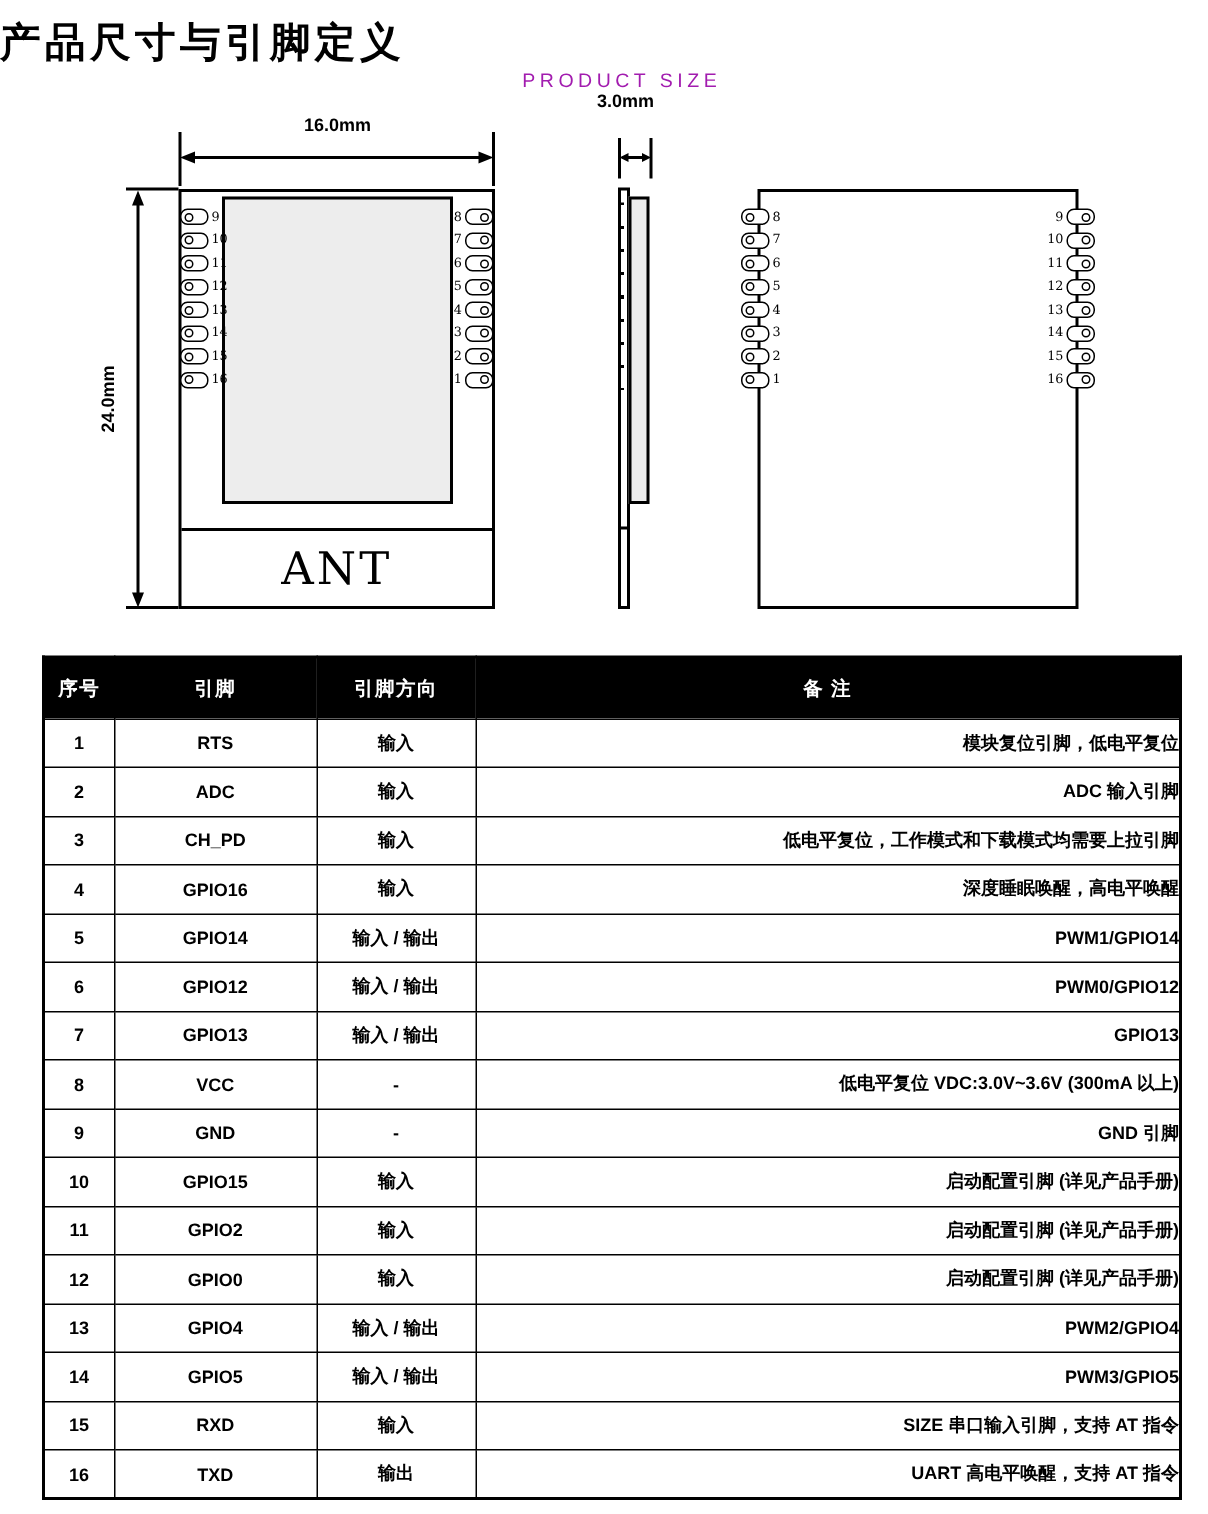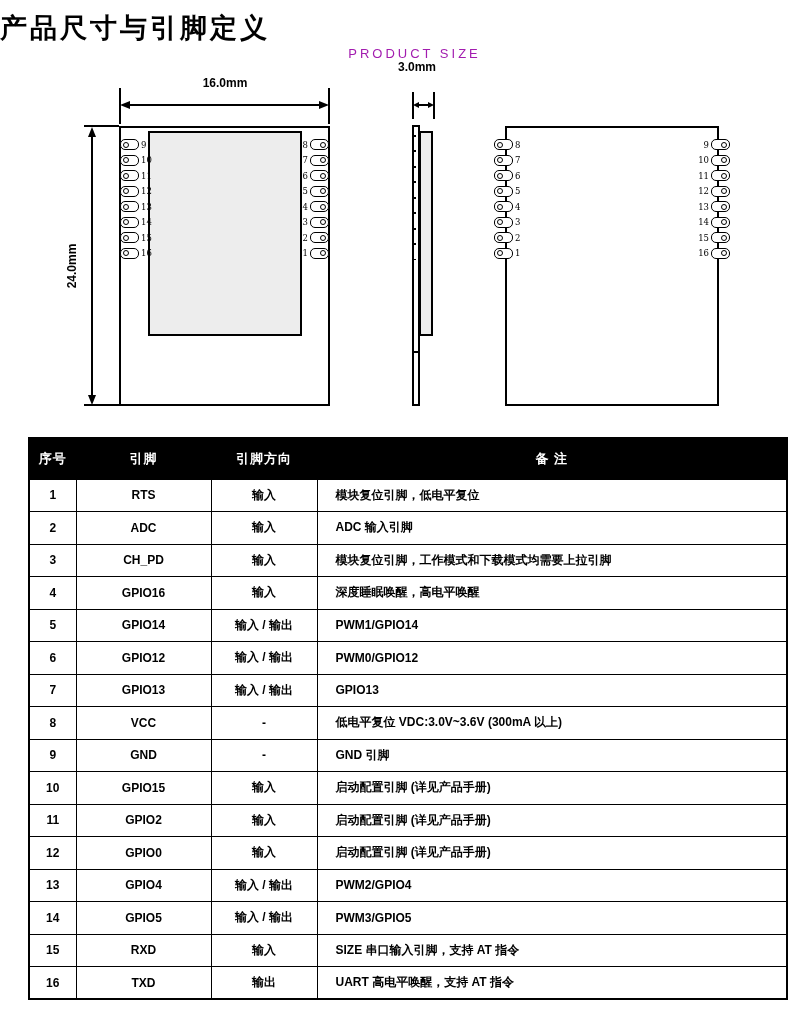--- a/index.html
+++ b/index.html
@@ -64,31 +64,34 @@
   .ah.s.r { border-top-width:3px; border-bottom-width:3px; border-left-width:6px; }
   .rot90 { transform:rotate(-90deg); transform-origin:center center; }
 
   
   .pin-table { position:absolute; left:28px; top:437px; }
   table { border-collapse:collapse; table-layout:fixed; width:758px; border:2px solid #000;padding-left:16px; }
   th { background:#000; color:#fff; font-size:13px; font-weight:bold; height:41px;
        border:1px solid #000; letter-spacing:1px; }
   td { height:32.5px; border:1px solid #000; font-size:12px; font-weight:bold; text-align:center;
        background:#fff; }
-  td.remark { text-align:left; padding-left:18px; }
+  td.remark { text-align:right; padding-left:18px; }
   col.c1 { width:47px; } col.c2 { width:135px; } col.c3 { width:106px; } col.c4 { width:470px; }
 </style>
 </head>
 <body>
 
 <div class="page-title">产品尺寸与引脚定义</div>
 <div class="page-subtitle">PRODUCT SIZE</div>
 
 <div class="abs module-front">
   <div class="shield"></div>
+  <div class="ant-strip">
+    <span>ANT</span>
+  </div>
   <div class="pins pins-front-left">
 
       <div class="pin">
         <span class="pad hl">
           <span class="hole"></span>
         </span>
         <span class="num">9</span>
       </div>
 
       <div class="pin">
@@ -378,21 +381,21 @@
           <td>2</td>
           <td>ADC</td>
           <td>输入</td>
           <td class="remark">ADC 输入引脚</td>
         </tr>
 
         <tr>
           <td>3</td>
           <td>CH_PD</td>
           <td>输入</td>
-          <td class="remark">模块复位引脚，工作模式和下载模式均需要上拉引脚</td>
+          <td class="remark">低电平复位，工作模式和下载模式均需要上拉引脚</td>
         </tr>
 
         <tr>
           <td>4</td>
           <td>GPIO16</td>
           <td>输入</td>
           <td class="remark">深度睡眠唤醒，高电平唤醒</td>
         </tr>
 
         <tr>

